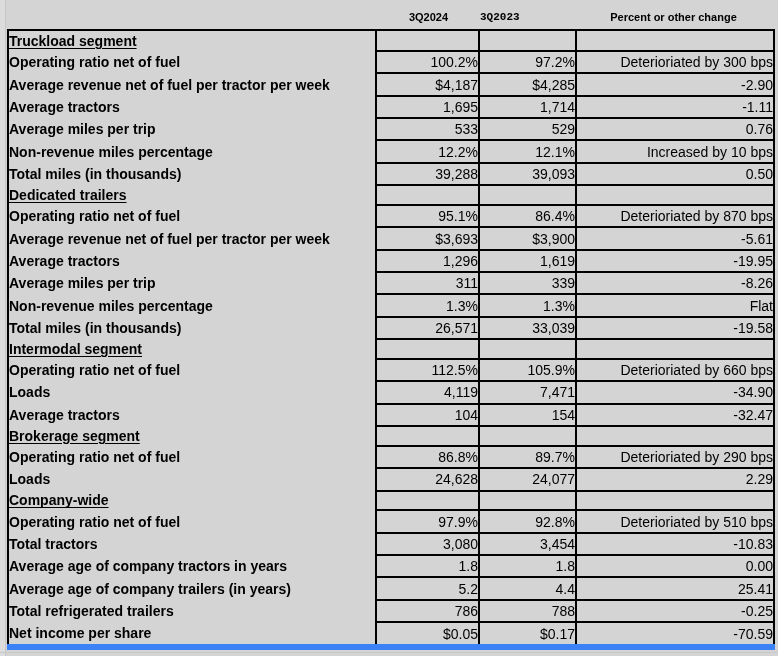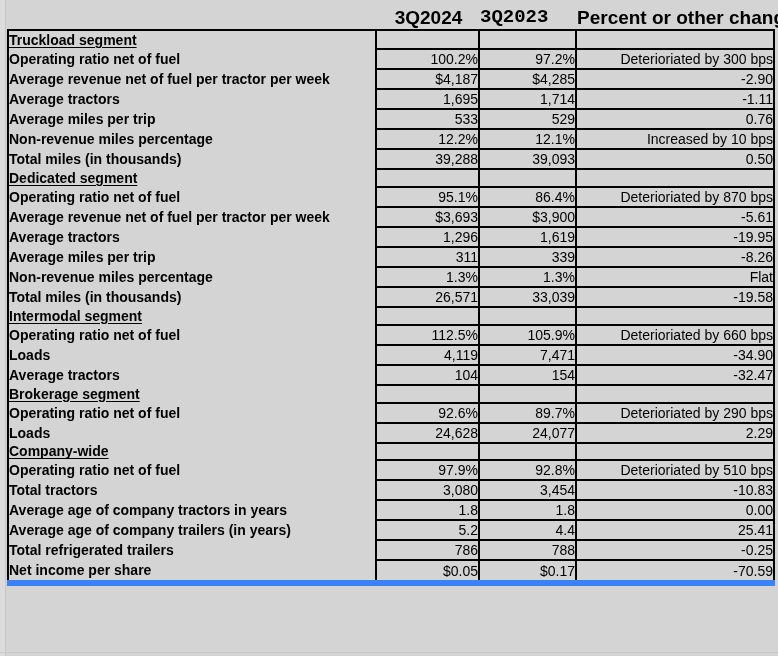--- a/index.html
+++ b/index.html
@@ -29,32 +29,32 @@
     width: 778px; height: 0;
     border-top: 1px solid #c9c9c9;
   }
   
   .header-row { position: absolute; top: 6px; height: 23px; left: 0; width: 778px; }
   .header-cell {
     position: absolute;
     height: 23px;
     line-height: 23px;
     font-weight: bold;
-    font-size: 19px;
+    font-size: 11px;
     white-space: nowrap;
   }
   .hc-q1 { left: 377px; width: 103px; text-align: center; }
   .hc-q2 { left: 480px; width: 97px;  text-align: left; font-family: Liberation Mono, monospace; }
   .hc-chg { left: 577px; width: 193px; text-align: center; padding-right: 4px; }
 
   
   table.metrics {
     position: absolute;
     left: 7px; top: 29px;
-    width: 766px; height: 557px;
+    width: 766px; height: 621px;
     border-collapse: collapse;
     table-layout: fixed;
   }
   table.metrics td {
     padding: 0;
     font-size: 14px;
     white-space: nowrap;
     overflow: hidden;
   }
   td.label {
@@ -130,21 +130,21 @@
       <td class="num">12.1%</td>
       <td class="num">Increased by 10 bps</td>
     </tr>
         <tr>
       <td class="label"><span>Total miles (in thousands)</span></td>
       <td class="num">39,288</td>
       <td class="num">39,093</td>
       <td class="num">0.50</td>
     </tr>
         <tr class="section">
-      <td class="label"><span>Dedicated segment</span></td>
+      <td class="label"><span>Dedicated trailers</span></td>
       <td class="num"></td>
       <td class="num"></td>
       <td class="num"></td>
     </tr>
         <tr>
       <td class="label"><span>Operating ratio net of fuel</span></td>
       <td class="num">95.1%</td>
       <td class="num">86.4%</td>
       <td class="num">Deterioriated by 870 bps</td>
     </tr>
@@ -203,21 +203,21 @@
       <td class="num">-32.47</td>
     </tr>
         <tr class="section">
       <td class="label"><span>Brokerage segment</span></td>
       <td class="num"></td>
       <td class="num"></td>
       <td class="num"></td>
     </tr>
         <tr>
       <td class="label"><span>Operating ratio net of fuel</span></td>
-      <td class="num">92.6%</td>
+      <td class="num">86.8%</td>
       <td class="num">89.7%</td>
       <td class="num">Deterioriated by 290 bps</td>
     </tr>
         <tr>
       <td class="label"><span>Loads</span></td>
       <td class="num">24,628</td>
       <td class="num">24,077</td>
       <td class="num">2.29</td>
     </tr>
         <tr class="section">

